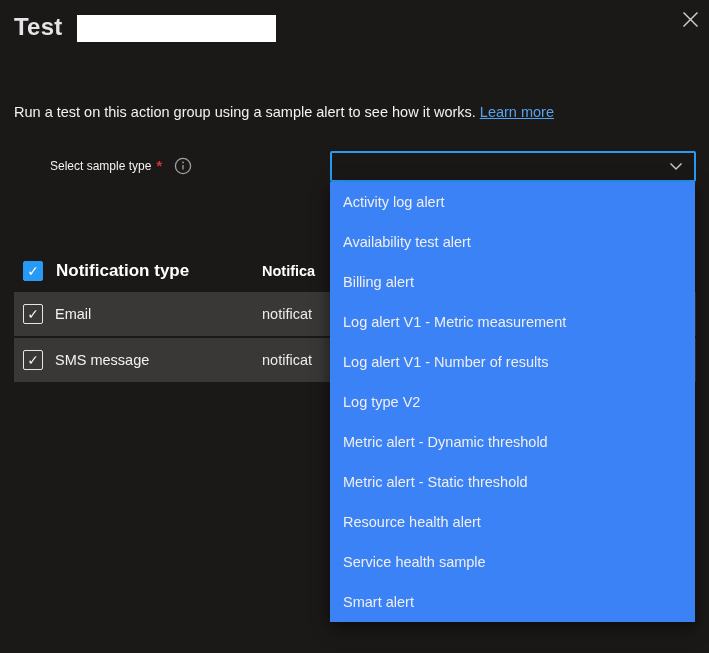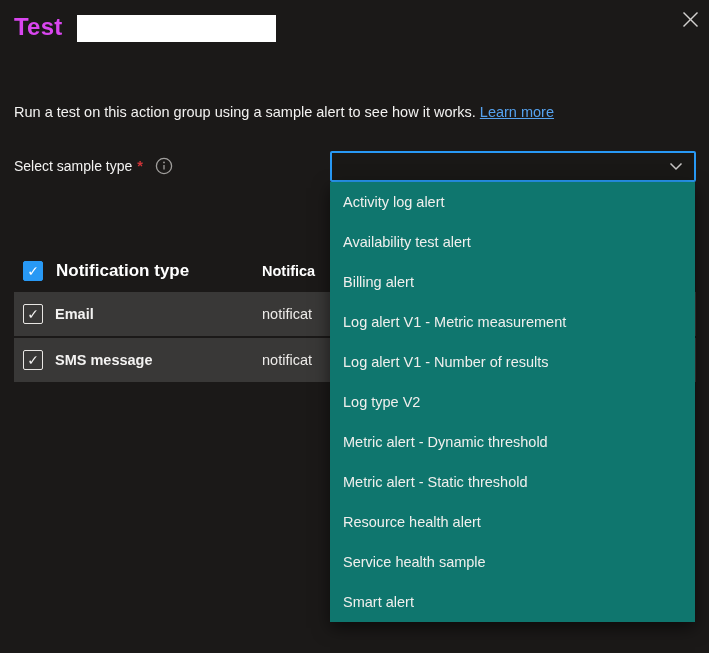--- a/index.html
+++ b/index.html
@@ -11,21 +11,21 @@
     overflow: hidden;
   }
   .dialog { position: relative; width: 709px; height: 653px; background: #1b1918; }
 
   
   .dialog-header {
     position: absolute; left: 14px; top: 11px; right: 14px;
     display: flex; align-items: center; height: 32px;
   }
   .dialog-title {
-    font-size: 24px; font-weight: 700; color: #d946ef; letter-spacing: .2px;
+    font-size: 24px; font-weight: 700; color: #e5e5e5; letter-spacing: .2px;
     white-space: nowrap;
   }
   .redaction-box {
     display: inline-block; width: 199px; height: 27px;
     background: #ffffff; margin-left: 15px; margin-top: 3px;
   }
   .close-btn {
     position: absolute; right: 8px; top: 8px;
     width: 22px; height: 22px;
     background: transparent; border: none; cursor: pointer;
@@ -39,39 +39,39 @@
   }
   .intro a {
     color: #55a2ef; text-decoration: underline; margin-left: 4px; margin-top: 20px;
   }
 
   
   .field-label-row {
     position: absolute; left: 14px; top: 156px;
     display: flex; align-items: center; height: 20px;
   }
-  .field-label { font-size: 14px; color: #f3f2f1; }
+  .field-label { font-size: 12px; color: #f3f2f1; margin-left: 36px; }
   .required-marker { color: #d13438; margin-left: 5px; font-size: 14.5px; font-weight: 700; }
   .info-icon { margin-left: 12px; display: inline-flex; }
 
   .combobox {
     position: absolute; left: 330px; top: 151px;
     width: 366px; height: 31px;
     background: #191816;
     border: 2px solid #2899f5; border-radius: 2px;
     display: flex; align-items: center; justify-content: flex-end;
     padding-right: 11px; cursor: pointer;
   }
   .combobox-value { flex: 1; font-size: 14.5px; color: #f3f2f1; padding-left: 9px; }
 
   
   .flyout {
     position: absolute; left: 330px; top: 182px;
     width: 365px; height: 440px;
-    background: #0f766e;
+    background: #3b82f6;
     box-shadow: 0 6px 16px rgba(0,0,0,.55);
     z-index: 20; overflow: hidden;
   }
   .flyout-option {
     height: 40px; line-height: 40px;
     padding-left: 13px;
     font-size: 14.5px; color: #f0efed;
     white-space: nowrap; cursor: pointer;
   }
 
@@ -92,21 +92,21 @@
     position: absolute; left: 248px; font-size: 14.5px; font-weight: 700; color: #ffffff;
     white-space: nowrap;
   }
   .table-rows { margin-top: 1px; }
   .table-row {
     position: relative; height: 44px; margin-bottom: 2px;
     background: #393837;
     display: flex; align-items: center;
     padding-left: 9px; cursor: pointer;
   }
-  .table-row .cell-type { margin-left: 12px; font-size: 14.5px; color: #f3f2f1; font-weight: bold; }
+  .table-row .cell-type { margin-left: 12px; font-size: 14.5px; color: #f3f2f1; }
   .table-row .cell-name {
     position: absolute; left: 248px; font-size: 14.5px; color: #edebE9;
     white-space: nowrap;
   }
 
   
   .checkbox {
     width: 20px; height: 20px; border-radius: 2px;
     display: flex; align-items: center; justify-content: center;
     flex: 0 0 auto; cursor: pointer;

